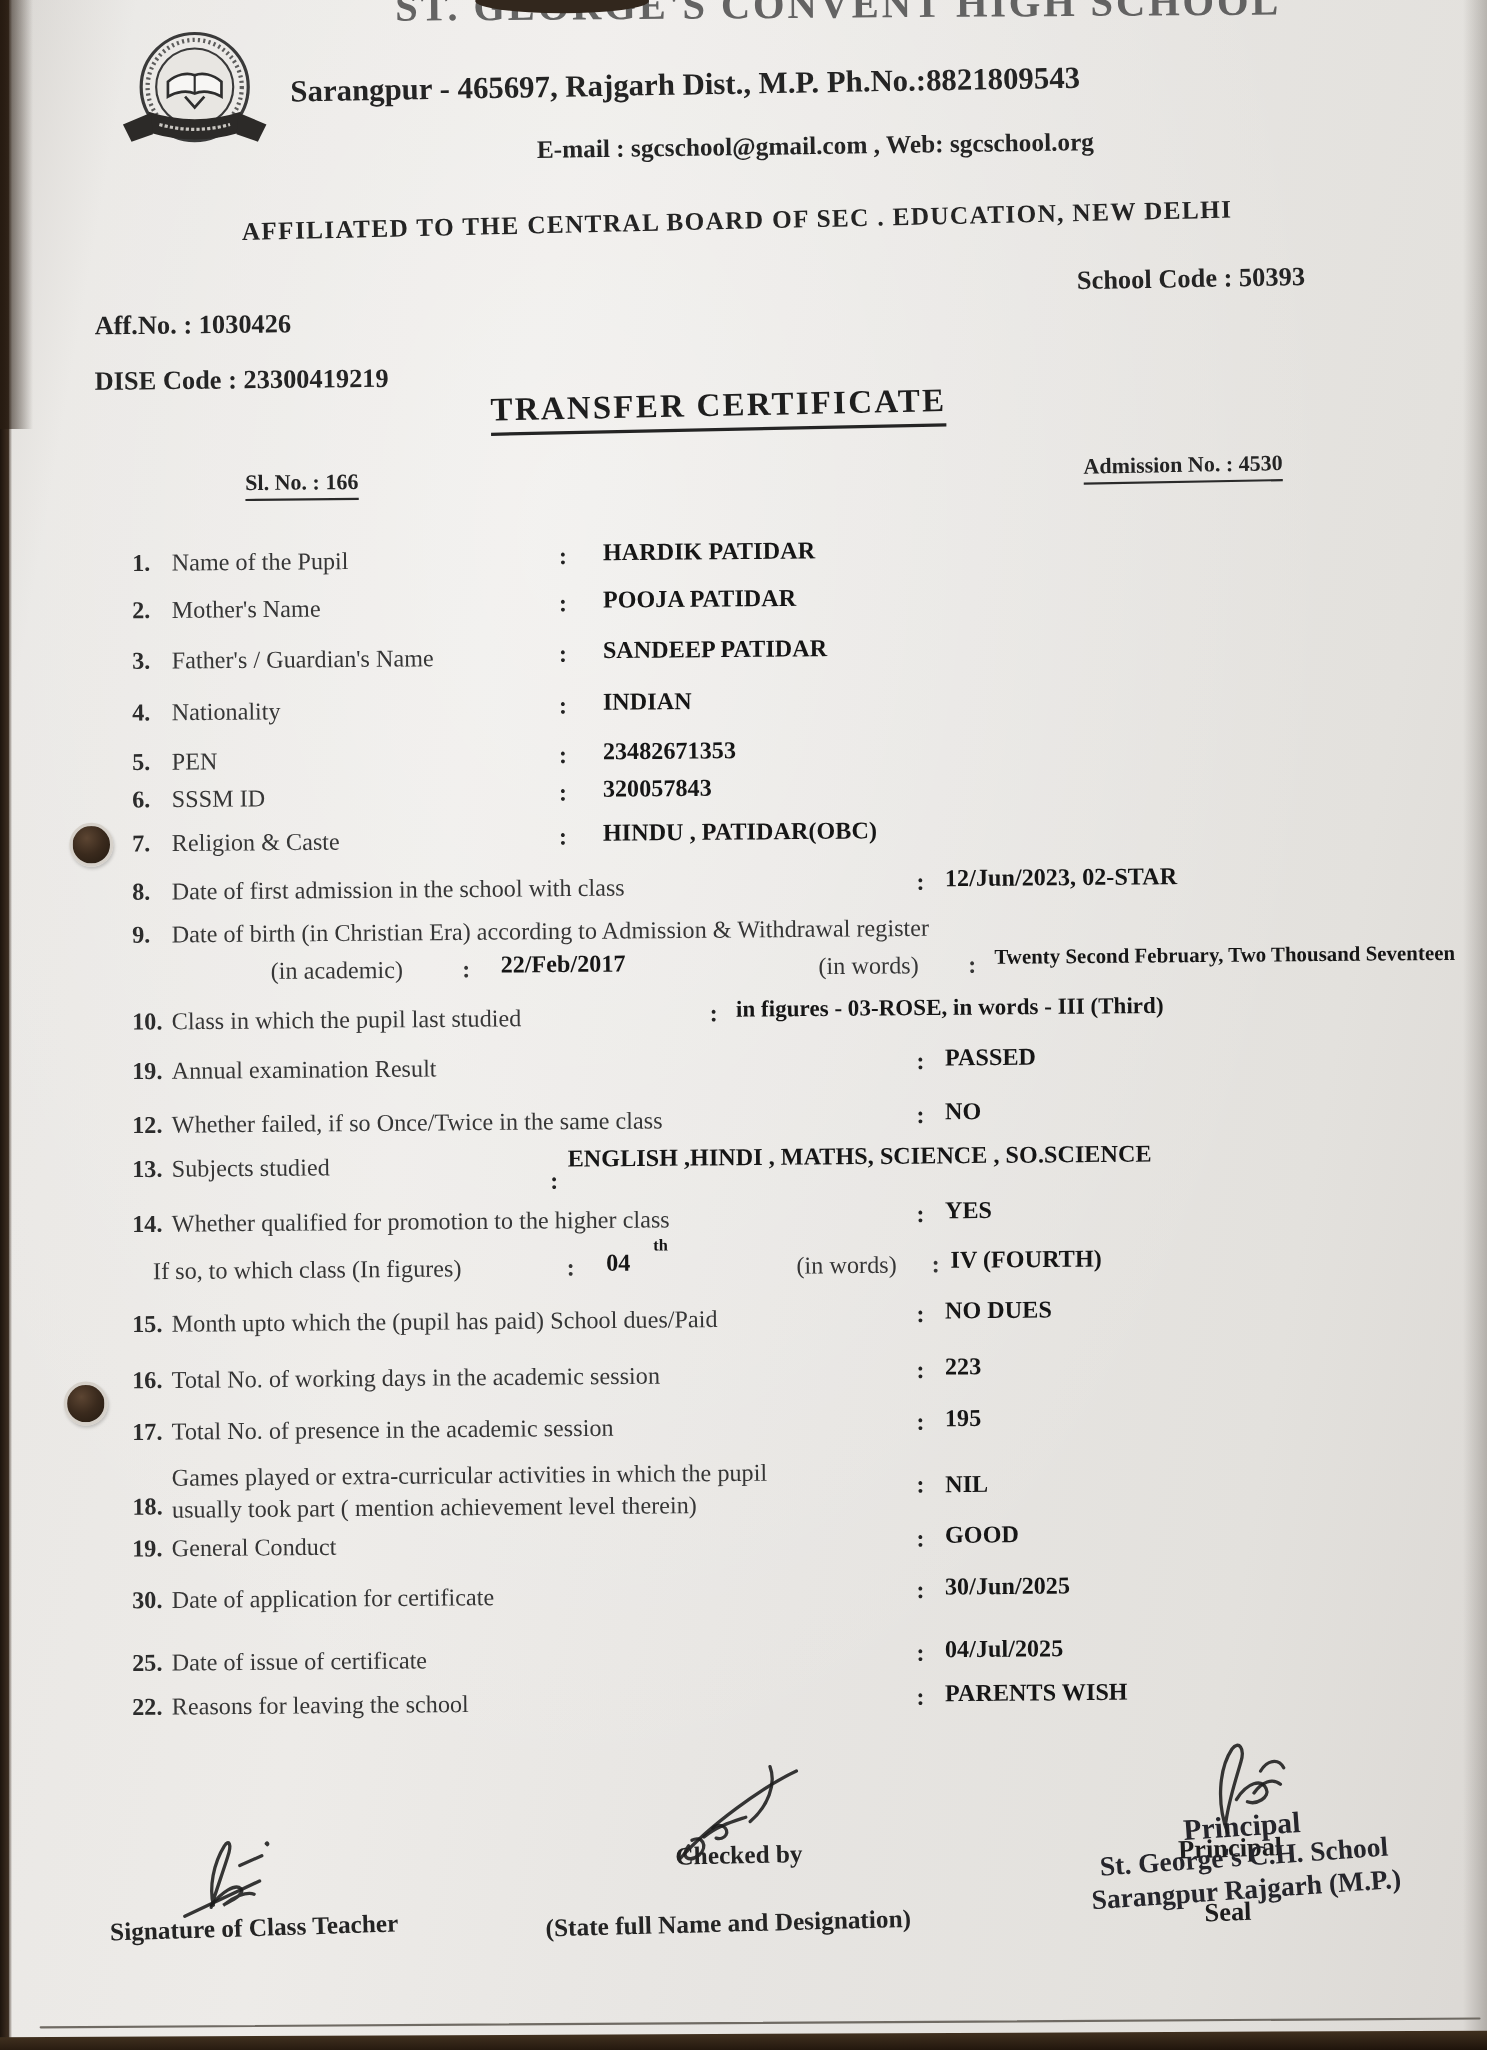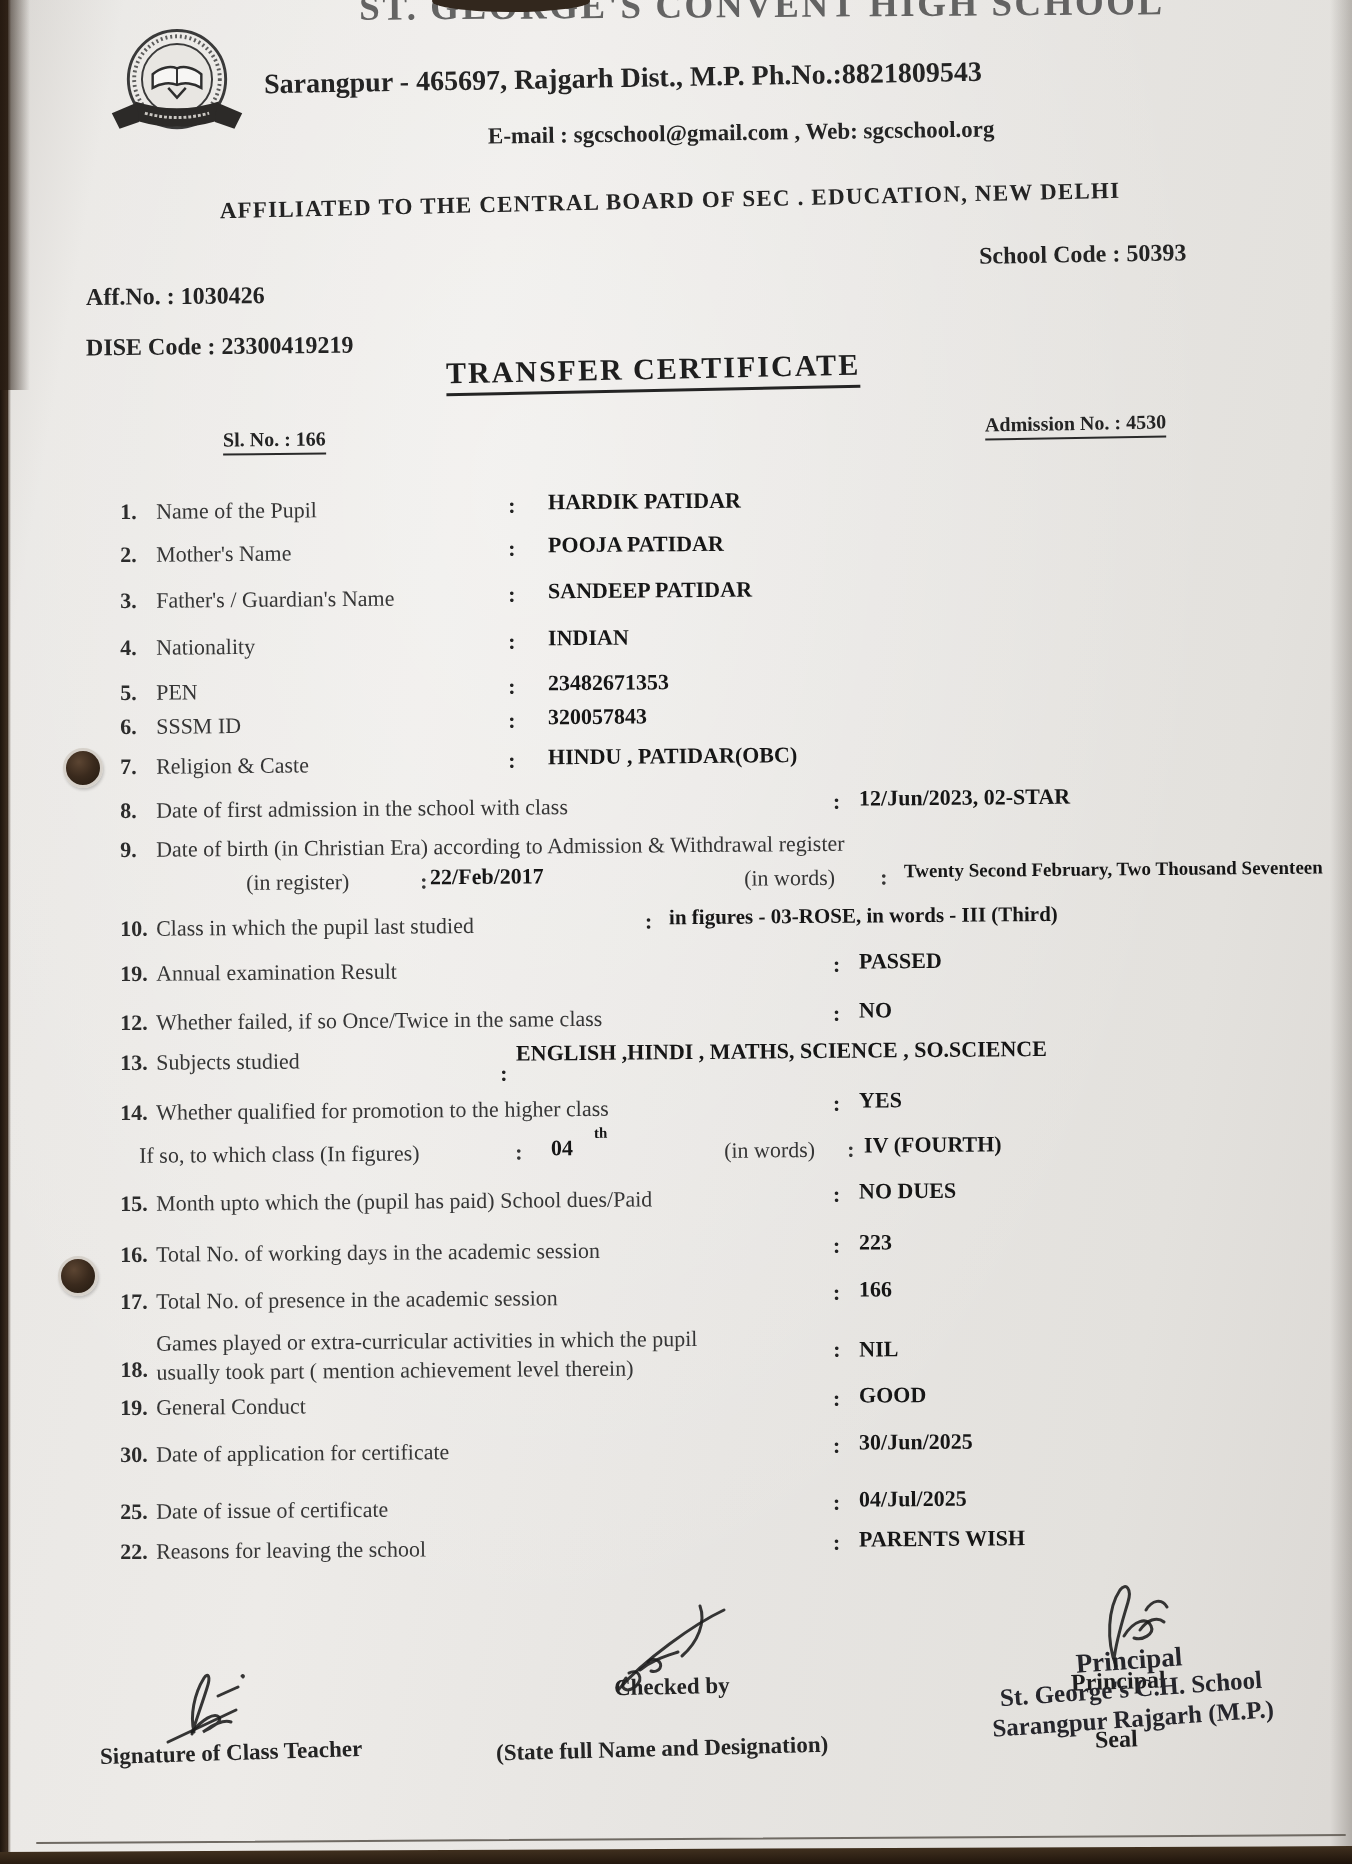--- a/index.html
+++ b/index.html
@@ -148,23 +148,23 @@
     <span class="lbl">Date of first admission in the school with class</span>
     <span class="colon c-far">:</span>
     <span class="val v-far">12/Jun/2023, 02-STAR</span>
   </div>
 
   <div class="row" style="top:838px">
     <span class="num">9.</span>
     <span class="lbl">Date of birth (in Christian Era) according to Admission &amp; Withdrawal register</span>
   </div>
   <div class="sub" style="top:872px">
-    <span class="plain" style="left:238px">(in register)</span>
+    <span class="plain" style="left:238px">(in academic)</span>
     <span class="plain" style="left:412px;font-weight:bold">:</span>
-    <span class="bval" style="left:422px">22/Feb/2017</span>
+    <span class="bval" style="left:447px">22/Feb/2017</span>
     <span class="plain" style="left:736px">(in words)</span>
     <span class="plain" style="left:872px;font-weight:bold">:</span>
     <span class="bval small" style="left:896px">Twenty Second February, Two Thousand Seventeen</span>
   </div>
 
   <div class="row" style="top:917px">
     <span class="num">10.</span>
     <span class="lbl">Class in which the pupil last studied</span>
     <span class="colon c-mid">:</span>
     <span class="val v-mid">in figures - 03-ROSE, in words - III (Third)</span>
@@ -215,21 +215,21 @@
   <div class="row" style="top:1243px">
     <span class="num">16.</span>
     <span class="lbl">Total No. of working days in the academic session</span>
     <span class="colon c-far">:</span>
     <span class="val v-far">223</span>
   </div>
   <div class="row" style="top:1290px">
     <span class="num">17.</span>
     <span class="lbl">Total No. of presence in the academic session</span>
     <span class="colon c-far">:</span>
-    <span class="val v-far">166</span>
+    <span class="val v-far">195</span>
   </div>
 
   <div class="row" style="top:1330px;height:62px">
     <span class="num" style="top:28px">18.</span>
     <span class="lbl wrap">Games played or extra-curricular activities in which the pupil usually took part ( mention achievement level therein)</span>
     <span class="colon c-far off14">:</span>
     <span class="val v-far off14">NIL</span>
   </div>
 
   <div class="row" style="top:1396px">

